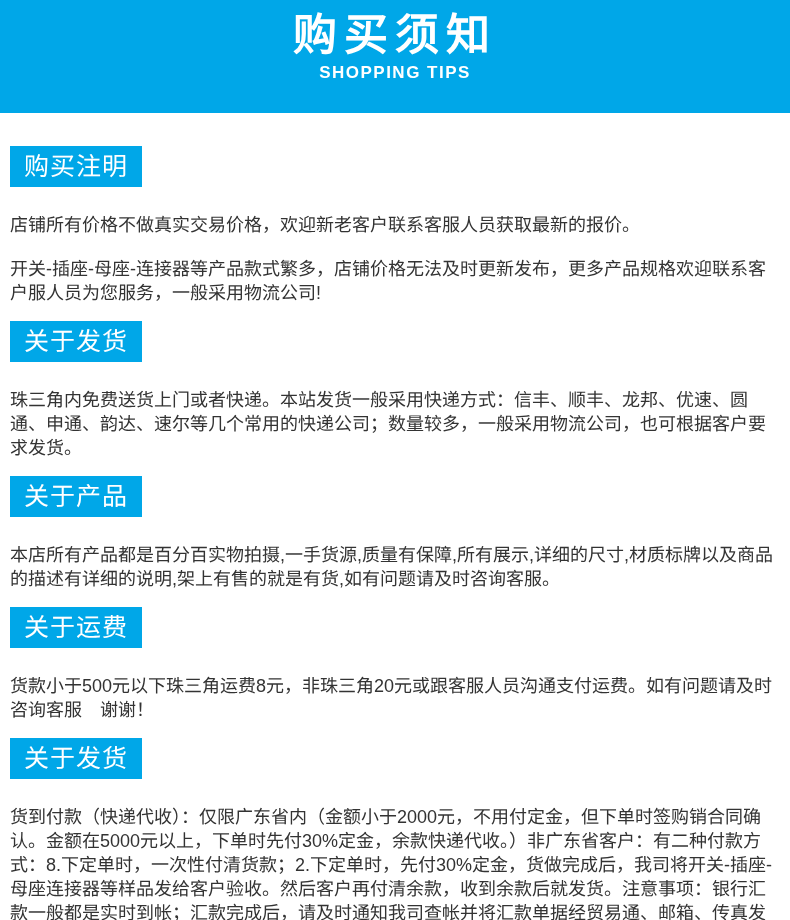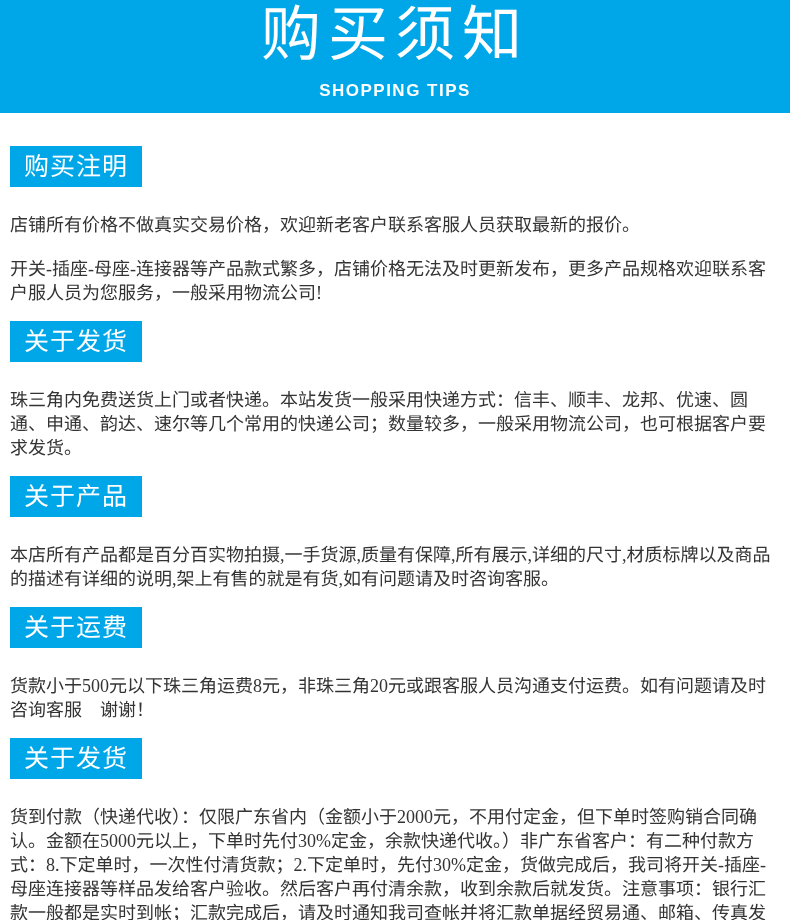--- a/index.html
+++ b/index.html
@@ -21,37 +21,37 @@
     overflow: hidden;
   }
   .banner {
     width: 790px;
     height: 113px;
     background: var(--accent);
     text-align: center;
   }
   .banner-title {
     padding-top: 10px;
-    font-size: 60px;
+    font-size: 44px;
     line-height: 50px;
-    font-weight: 400;
+    font-weight: 700;
     color: #ffffff;
     letter-spacing: 7px;
   }
   .banner-subtitle {
-    margin-top: 21px;
+    margin-top: 3px;
     font-size: 17px;
     font-weight: 700;
     color: #ffffff;
     letter-spacing: 1.5px;
   }
   .content {
     padding: 0 10px;
   }
-  .section { margin-top: 16px; font-family: Liberation Serif, serif; }
+  .section { margin-top: 16px; }
   .section.first { margin-top: 33px; }
   .badge {
     display: inline-block;
     background: var(--accent);
     color: var(--badge-text);
     font-size: 25px;
     line-height: 25px;
     font-weight: 400;
     padding: 8px 14px;
     letter-spacing: 1px;

